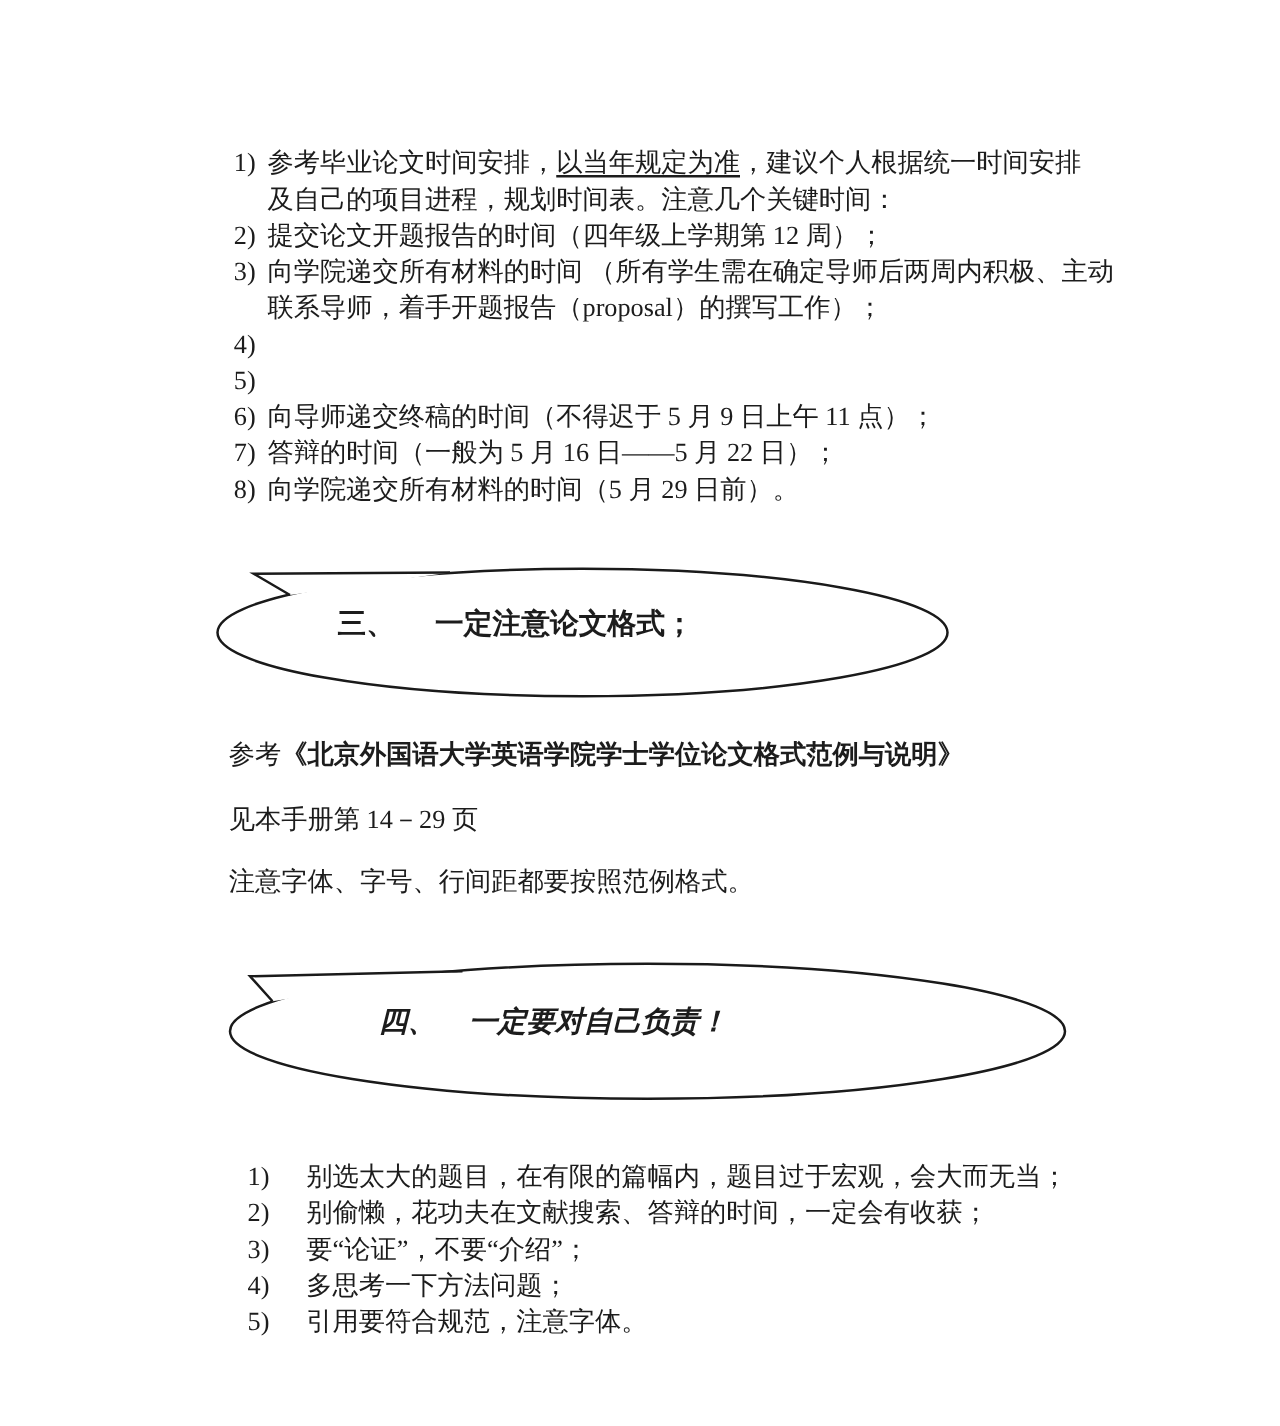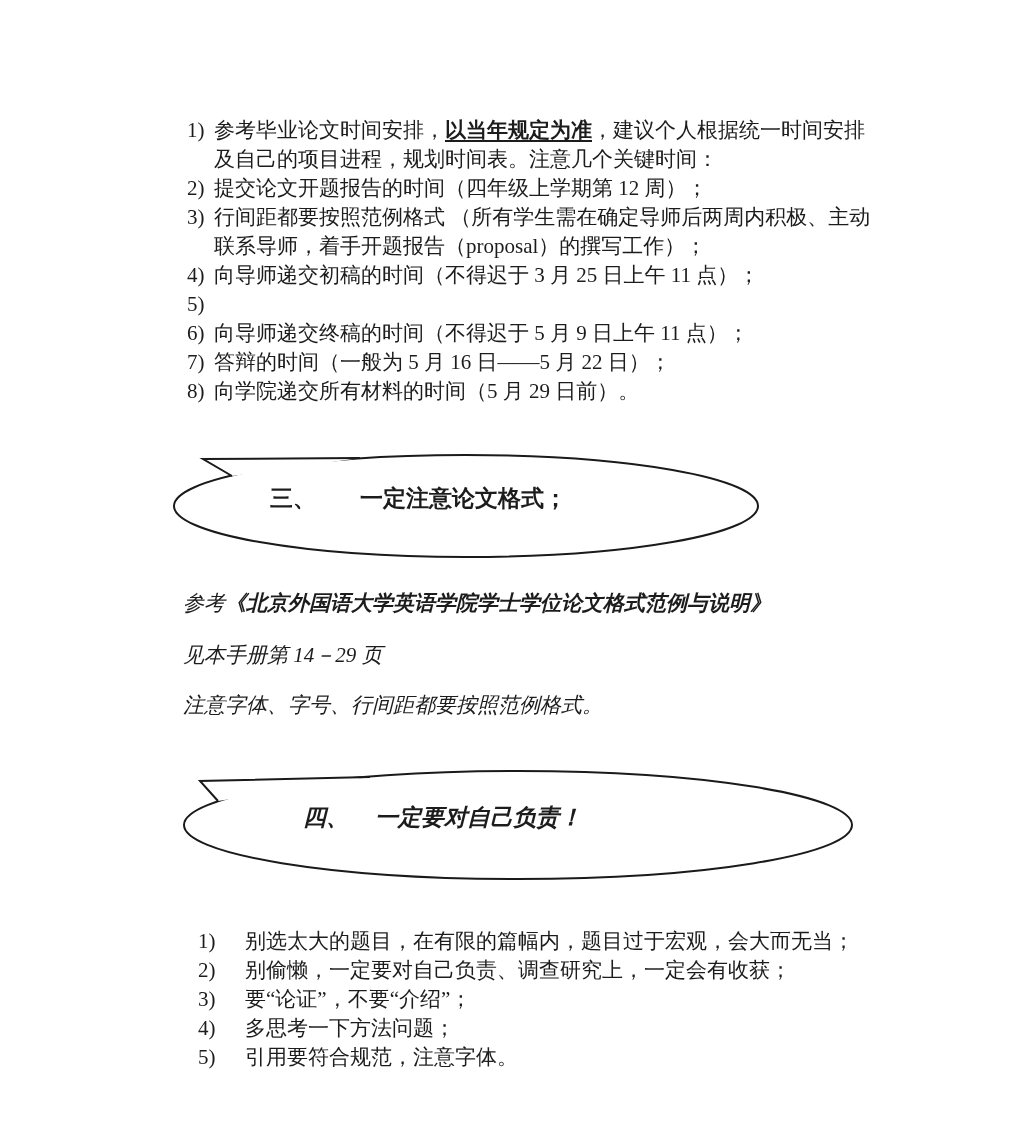--- a/index.html
+++ b/index.html
@@ -15,37 +15,37 @@
   }
   .body-text { font-size: 21px; line-height: 29px; white-space: nowrap; }
 
   
   .top-list { position: absolute; left: 187px; top: 116px; }
   .top-list .row { display: flex; }
   .top-list .num { width: 27px; flex: 0 0 27px; }
   .top-list .txt span.line { display: block; }
 
   .em-u {
-    font-weight: bold;
+    font-weight: normal;
     text-decoration: underline;
     text-underline-offset: 3px;
   }
 
   
   .bubble-svg { position: absolute; }
   .bubble-text {
     position: absolute;
     font-weight: bold;
     font-size: 23px;
     line-height: 28px;
     white-space: nowrap;
   }
 
   
-  .para { position: absolute; left: 183px; font-style: italic; }
+  .para { position: absolute; left: 183px; }
   .bold { font-weight: bold; }
 
   
   .bottom-list { position: absolute; left: 198px; top: 927px; }
   .bottom-list .row { display: flex; }
   .bottom-list .num { width: 47px; flex: 0 0 47px; }
 </style>
 </head>
 <body>
 
@@ -62,28 +62,27 @@
     </div>
 
     <div class="row">
       <span class="num">2)</span>
       <span class="txt">提交论文开题报告的时间（四年级上学期第 12 周）；</span>
     </div>
 
     <div class="row">
       <span class="num">3)</span>
       <span class="txt">
-        <span class="line">行间距都要按照范例格式 （所有学生需在确定导师后两周内积极、主动</span>
+        <span class="line">向学院递交所有材料的时间 （所有学生需在确定导师后两周内积极、主动</span>
         <span class="line">联系导师，着手开题报告（proposal）的撰写工作）；</span>
       </span>
     </div>
 
     <div class="row">
       <span class="num">4)</span>
-      <span class="txt">向导师递交初稿的时间（不得迟于 3 月 25 日上午 11 点）；</span>
     </div>
 
     <div class="row">
       <span class="num">5)</span>
     </div>
 
     <div class="row">
       <span class="num">6)</span>
       <span class="txt">向导师递交终稿的时间（不得迟于 5 月 9 日上午 11 点）；</span>
     </div>
@@ -97,21 +96,21 @@
       <span class="num">8)</span>
       <span class="txt">向学院递交所有材料的时间（5 月 29 日前）。</span>
     </div>
   </div>
 
   <svg class="bubble-svg" style="left:165px; top:448px;" width="600" height="118" viewBox="0 0 600 118">
     <ellipse cx="301" cy="58" rx="292" ry="51" fill="#ffffff" stroke="#1a1a1a" stroke-width="2"></ellipse>
     <path d="M 195,10 L 38,11 L 67,28" fill="#ffffff" stroke="#1a1a1a" stroke-width="2" stroke-linejoin="miter"></path>
   </svg>
   <div class="bubble-text" style="left:270px; top:485px;">
-    <span>三、</span><span style="margin-left:44px;">一定注意论文格式；</span>
+    <span>三、</span><span style="margin-left:32px;">一定注意论文格式；</span>
   </div>
 
   <div class="para body-text" style="top:589px;">
     <span>参考</span><span class="bold">《北京外国语大学英语学院学士学位论文格式范例与说明》</span>
   </div>
   <div class="para body-text" style="top:641px;">见本手册第 14－29 页</div>
   <div class="para body-text" style="top:691px;">注意字体、字号、行间距都要按照范例格式。</div>
 
   <svg class="bubble-svg" style="left:175px; top:765px;" width="690" height="120" viewBox="0 0 690 120">
     <ellipse cx="343" cy="60" rx="334" ry="54" fill="#ffffff" stroke="#1a1a1a" stroke-width="2"></ellipse>
@@ -121,21 +120,21 @@
     <span>四、</span><span style="margin-left:26px;">一定要对自己负责！</span>
   </div>
 
   <div class="bottom-list body-text">
     <div class="row">
       <span class="num">1)</span>
       <span class="txt">别选太大的题目，在有限的篇幅内，题目过于宏观，会大而无当；</span>
     </div>
     <div class="row">
       <span class="num">2)</span>
-      <span class="txt">别偷懒，一定要对自己负责、调查研究上，一定会有收获；</span>
+      <span class="txt">别偷懒，花功夫在文献搜索、答辩的时间，一定会有收获；</span>
     </div>
     <div class="row">
       <span class="num">3)</span>
       <span class="txt">要“论证”，不要“介绍”；</span>
     </div>
     <div class="row">
       <span class="num">4)</span>
       <span class="txt">多思考一下方法问题；</span>
     </div>
     <div class="row">

